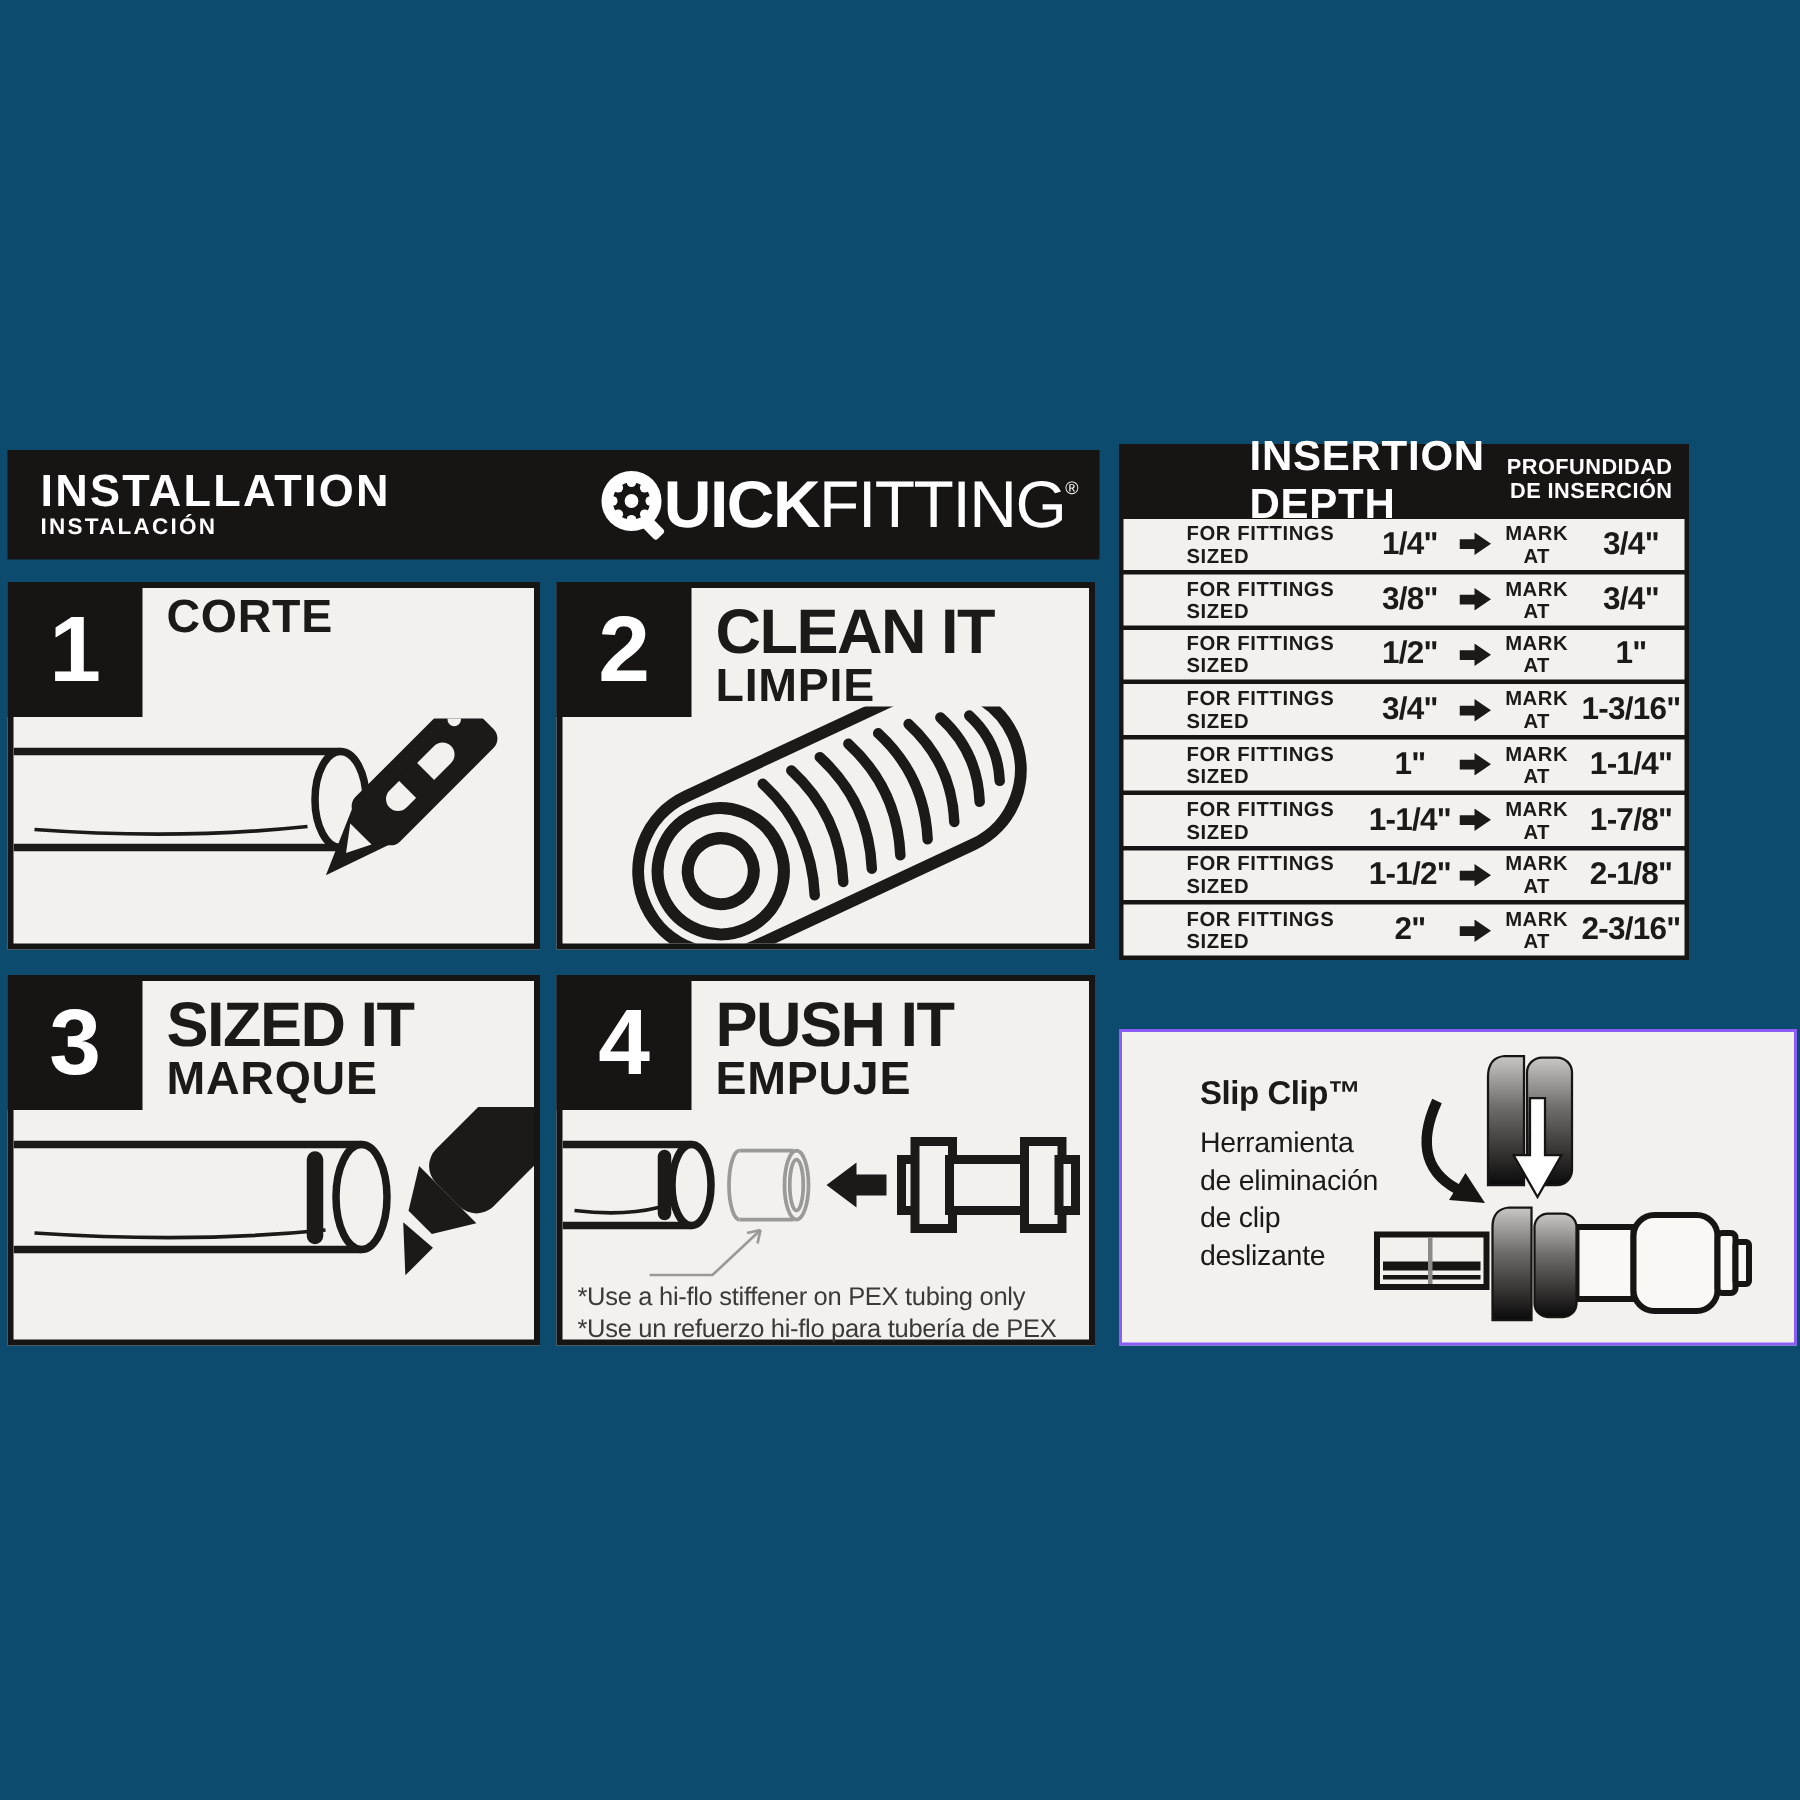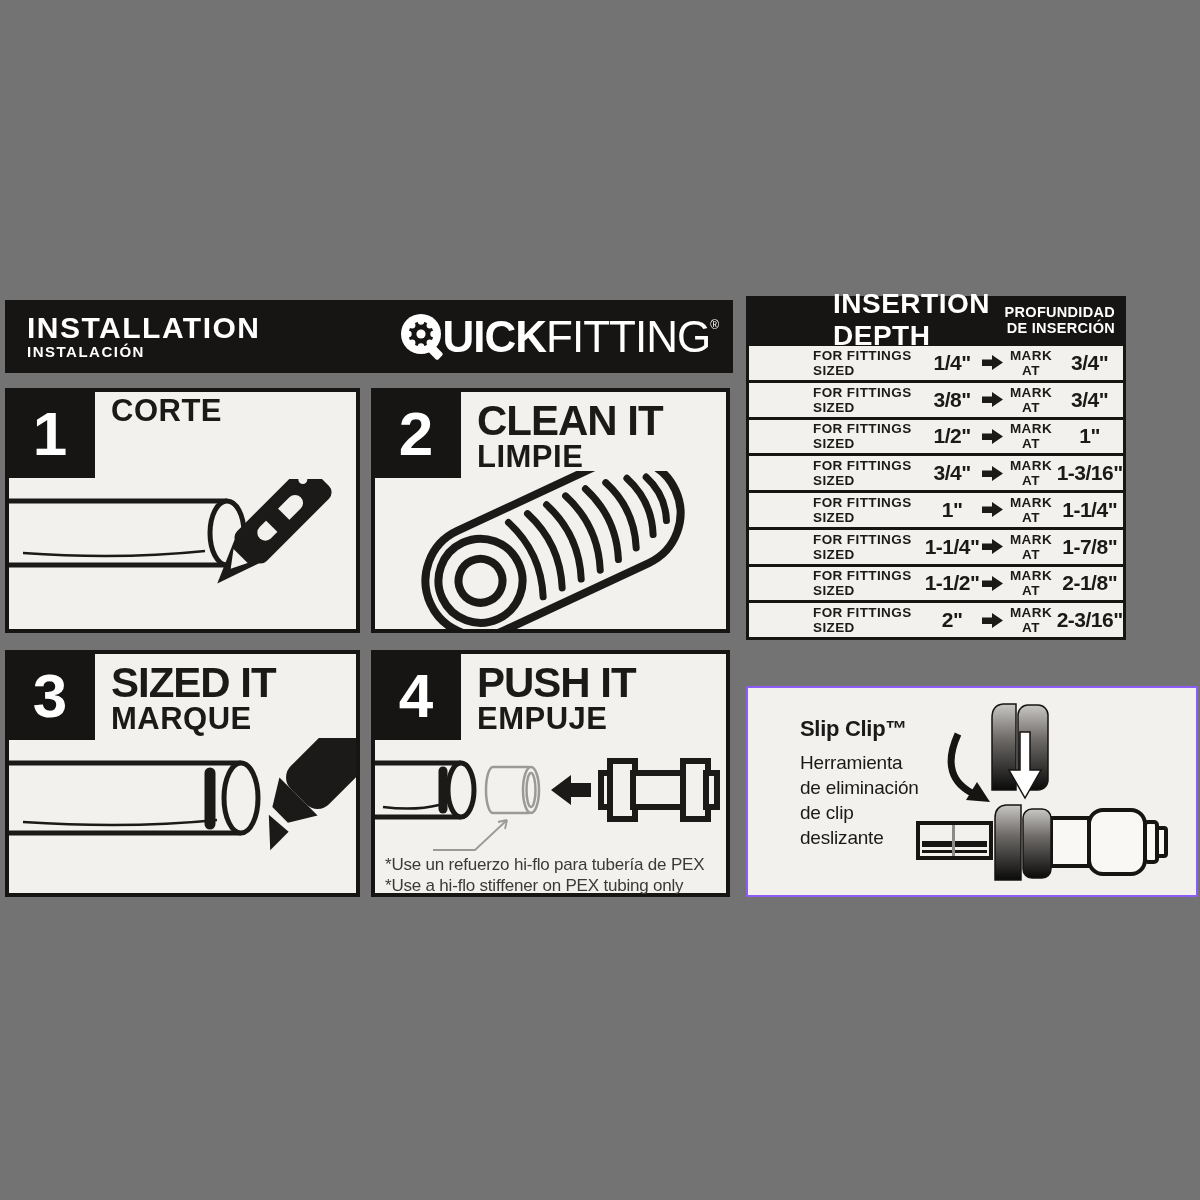--- a/index.html
+++ b/index.html
@@ -1,16 +1,16 @@
 <!DOCTYPE html>
 <html><head>
 <meta charset="utf-8">
 <style>
   html,body{margin:0;padding:0;background:#ffffff;}
-  .page{position:relative;width:1200px;height:1200px;background:#737373;overflow:hidden;
+  .page{position:relative;width:1200px;height:1200px;background:#0c4a6e;overflow:hidden;
         font-family:"Liberation Sans", sans-serif;color:#1b1a18;}
   .panel{position:absolute;box-sizing:border-box;background:#f2f1ee;border:4px solid #161513;}
 
   
   .topbar{position:absolute;left:5px;top:300px;width:728px;height:73px;background:#161513;
           display:flex;align-items:center;justify-content:space-between;box-sizing:border-box;
           padding:0 14px 0 22px;}
   .tb-title{color:#fff;font-size:30px;font-weight:800;letter-spacing:1.5px;line-height:30px;}
   .tb-sub{color:#fff;font-size:15px;font-weight:600;letter-spacing:1.5px;line-height:17px;}
   .logo{display:flex;align-items:center;color:#fff;}
@@ -19,21 +19,21 @@
   .logo .lf{font-size:44px;font-weight:500;letter-spacing:-1px;}
   .logo .lreg{font-size:12px;font-weight:400;align-self:flex-start;margin-top:6px;}
 
   
   .depth{position:absolute;left:746px;top:296px;width:380px;height:344px;background:#161513;
          box-sizing:border-box;display:flex;flex-direction:column;padding:0 3px 3px 3px;}
   .depth-header{height:47px;display:flex;align-items:center;justify-content:space-between;
                 padding:0 8px 0 84px;flex:none;}
   .dh-title{color:#fff;font-size:28px;font-weight:800;letter-spacing:0.5px;}
   .dh-sub{color:#fff;font-size:14.5px;font-weight:700;text-align:right;line-height:16px;letter-spacing:0.3px;}
-  .dt-row{flex:1;background:#f2f1ee;margin-top:3px;display:flex;align-items:center;padding-left:64px;box-sizing:border-box;}
+  .dt-row{flex:1;background:#f2f1ee;margin-top:3px;display:flex;align-items:center;padding-left:42px;box-sizing:border-box;}
   .dt-row:first-of-type{margin-top:0;}
   .dt-label{font-size:13.5px;font-weight:600;letter-spacing:0.4px;width:152px;}
   .dt-size{font-size:21px;font-weight:800;width:80px;text-align:center;letter-spacing:-0.5px;}
   .dt-arrow{width:34px;display:flex;justify-content:center;}
   .dt-mark{font-size:13.5px;font-weight:600;letter-spacing:0.4px;width:70px;text-align:center;}
   .dt-val{font-size:21px;font-weight:800;width:92px;text-align:center;letter-spacing:-0.5px;}
 
   
   .badge{position:absolute;left:-4px;top:-4px;width:90px;height:90px;background:#161513;
          display:flex;align-items:center;justify-content:center;}
@@ -280,22 +280,22 @@
         <rect x="258" y="27" width="52" height="34"></rect>
         <rect x="308" y="15" width="25" height="58"></rect>
         <rect x="331" y="27" width="11" height="34"></rect>
       </g>
       <g stroke="#9a9a97" stroke-width="1.8" fill="none">
         <path d="M58 104 H100 L132 74"></path>
         <path d="M132 74 l-9 2 M132 74 l-2 9"></path>
       </g>
     </svg>
     <div class="footnotes">
+      <div>*Use a hi-flo stiffener on PEX tubing only</div>
       <div>*Use un refuerzo hi-flo para tubería de PEX</div>
-      <div>*Use a hi-flo stiffener on PEX tubing only</div>
     </div>
   </section>
 
   <section class="removal">
     <div class="removal-header">
       <span>REMOVAL/RETIRAR</span>
     </div>
     <div class="removal-body">
       <div class="slipclip">
         <div class="sc-name">Slip Clip™</div>

